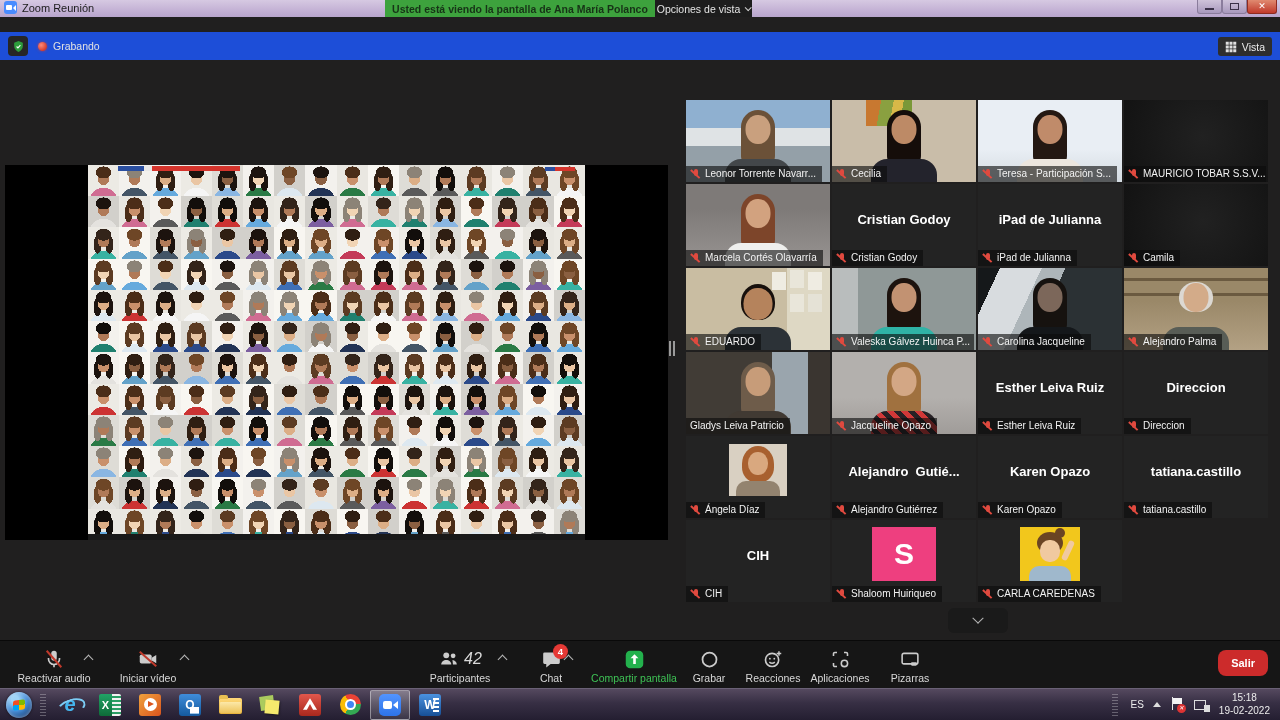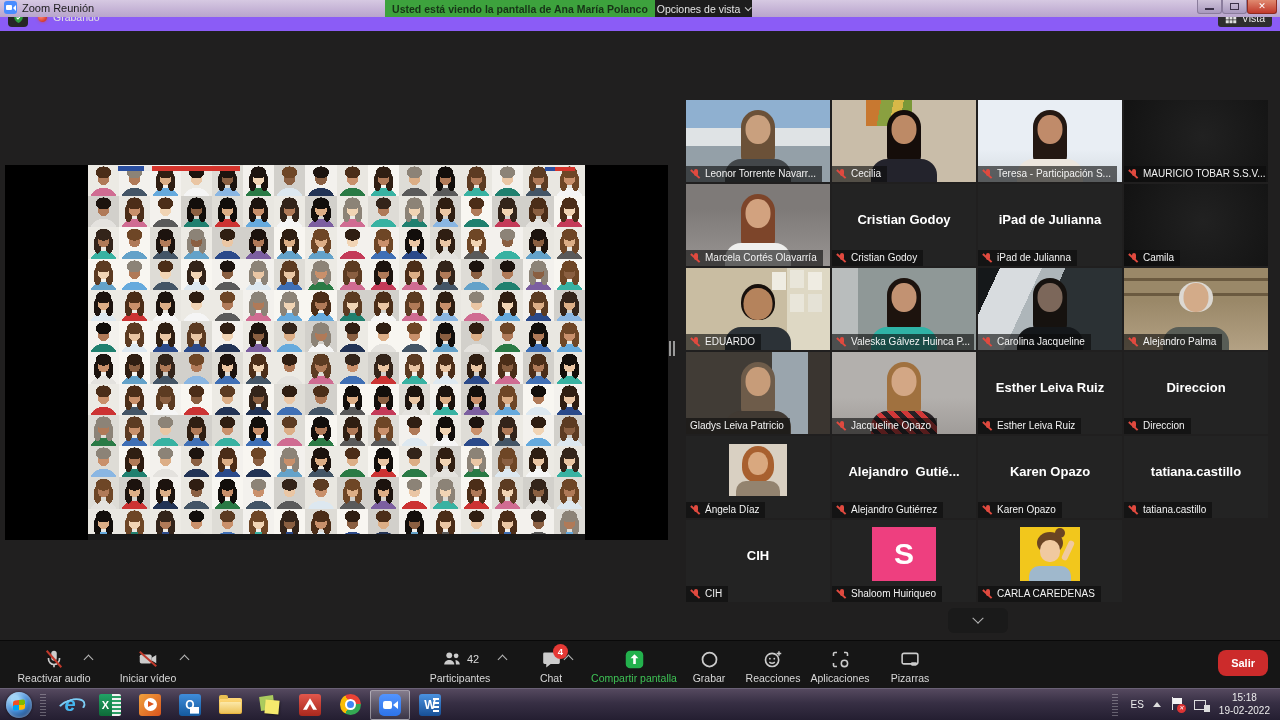--- a/index.html
+++ b/index.html
@@ -22,21 +22,21 @@
   .chev-dn { display:inline-block; width:5px; height:5px; border-right:1.4px solid #cfcfcf; border-bottom:1.4px solid #cfcfcf; transform:rotate(45deg) translateY(-1px); }
   .win-controls { position:absolute; right:3px; top:0; display:flex; }
   .wc { width:25px; height:14px; display:flex; align-items:center; justify-content:center;
     background:linear-gradient(#cfc3da,#a898bd); border:1px solid #8a7c9c; border-top:none; border-radius:0 0 3px 3px; cursor:pointer; }
   .wc.close { width:30px; background:linear-gradient(#e08a70,#c0392b); border-color:#8e2a20; color:#fff; font-size:9px; }
   .wc .min-glyph { width:9px; height:2px; background:#3a3048; margin-top:4px; }
   .wc .max-glyph { width:9px; height:7px; border:1.5px solid #3a3048; }
   .wc.close span { color:#fff; font-size:9px; line-height:1; }
 
   
-  .statusbar { position:absolute; left:0; top:3px; width:1280px; height:28px; background:#8b5cf6; z-index:15; }
+  .statusbar { position:absolute; left:0; top:32px; width:1280px; height:28px; background:#1d4ed8; z-index:15; }
   .shield-chip { position:absolute; left:8px; top:4px; width:20px; height:20px; background:#262626; border-radius:4px;
     display:flex; align-items:center; justify-content:center; }
   .rec-dot { position:absolute; left:38px; top:10px; width:9px; height:9px; border-radius:50%;
     background:radial-gradient(circle at 35% 35%, #ff8a7a, #d53c2c 70%); box-shadow:0 0 3px rgba(230,60,40,.7); }
   .rec-label { position:absolute; left:53px; top:8px; font-size:10.5px; color:#e2e2e2; }
   .vista-chip { position:absolute; right:8px; top:5px; height:19px; padding:8px 7px; background:#2e2e2e; border-radius:3px;
     display:flex; align-items:center; gap:5px; font-size:10.5px; color:#ececec; cursor:pointer; }
 
   
   #shared { position:absolute; left:5px; top:165px; width:663px; height:375px; background:#000; }
@@ -125,21 +125,21 @@
   .tb { position:absolute; top:0; height:48px; display:flex; flex-direction:column; align-items:center; justify-content:center;
     padding-top:2px; gap:3px; cursor:pointer; }
   .tbi { height:22px; display:flex; align-items:center; justify-content:center; gap:4px; }
   .tbl { font-size:10.5px; color:#d9d9d9; line-height:1;text-align:right; }
   .tbl.green { color:#3ec255; }
   .cup { position:absolute; right:12px; top:15px; width:7px; height:7px; border-left:1.6px solid #b9b9b9; border-top:1.6px solid #b9b9b9; transform:rotate(45deg); }
   .g-audio { left:4px; width:100px; } .g-video { left:96px; width:104px; }
   .g-part { left:402px; width:116px; } .g-chat { left:518px; width:66px; }
   .g-share { left:584px; width:100px; } .g-record { left:684px; width:50px; }
   .g-react { left:740px; width:66px; } .g-apps { left:806px; width:68px; } .g-board { left:878px; width:64px; }
-  .count { font-size:11px; color:#d9d9d9; }
+  .count { font-size:16px; color:#d9d9d9;font-style:italic; }
   .chat-badge { position:absolute; right:16px; top:3px; min-width:15px; height:15px; padding:0 3px; border-radius:8px;
     background:#e53935; color:#fff; font-size:9.5px; font-weight:bold; line-height:15px; text-align:center; z-index:2; }
   .leave-btn { position:absolute; right:12px; top:9px; height:26px; padding:0 13px; background:#cc2b2b; border:none;
     border-radius:8px; color:#fff; font-size:11px; font-weight:bold; font-family:inherit; cursor:pointer; }
 
   
   #taskbar { position:absolute; left:0; top:688px; width:1280px; height:32px;
     background:linear-gradient(180deg,#55495f 0%,#372f44 45%,#241e31 100%); border-top:1px solid #6a6176;
     display:flex; align-items:center; z-index:30; }
   .orb { width:26px; height:26px; border-radius:50%; margin:0 4px 0 6px; position:relative; cursor:pointer;

